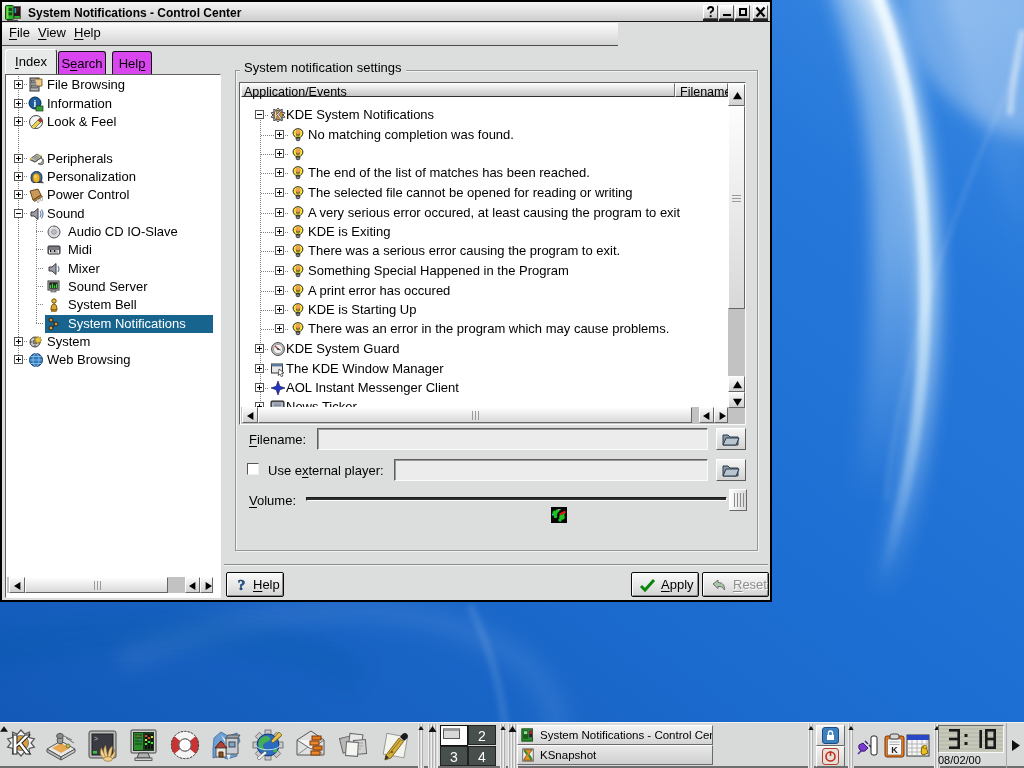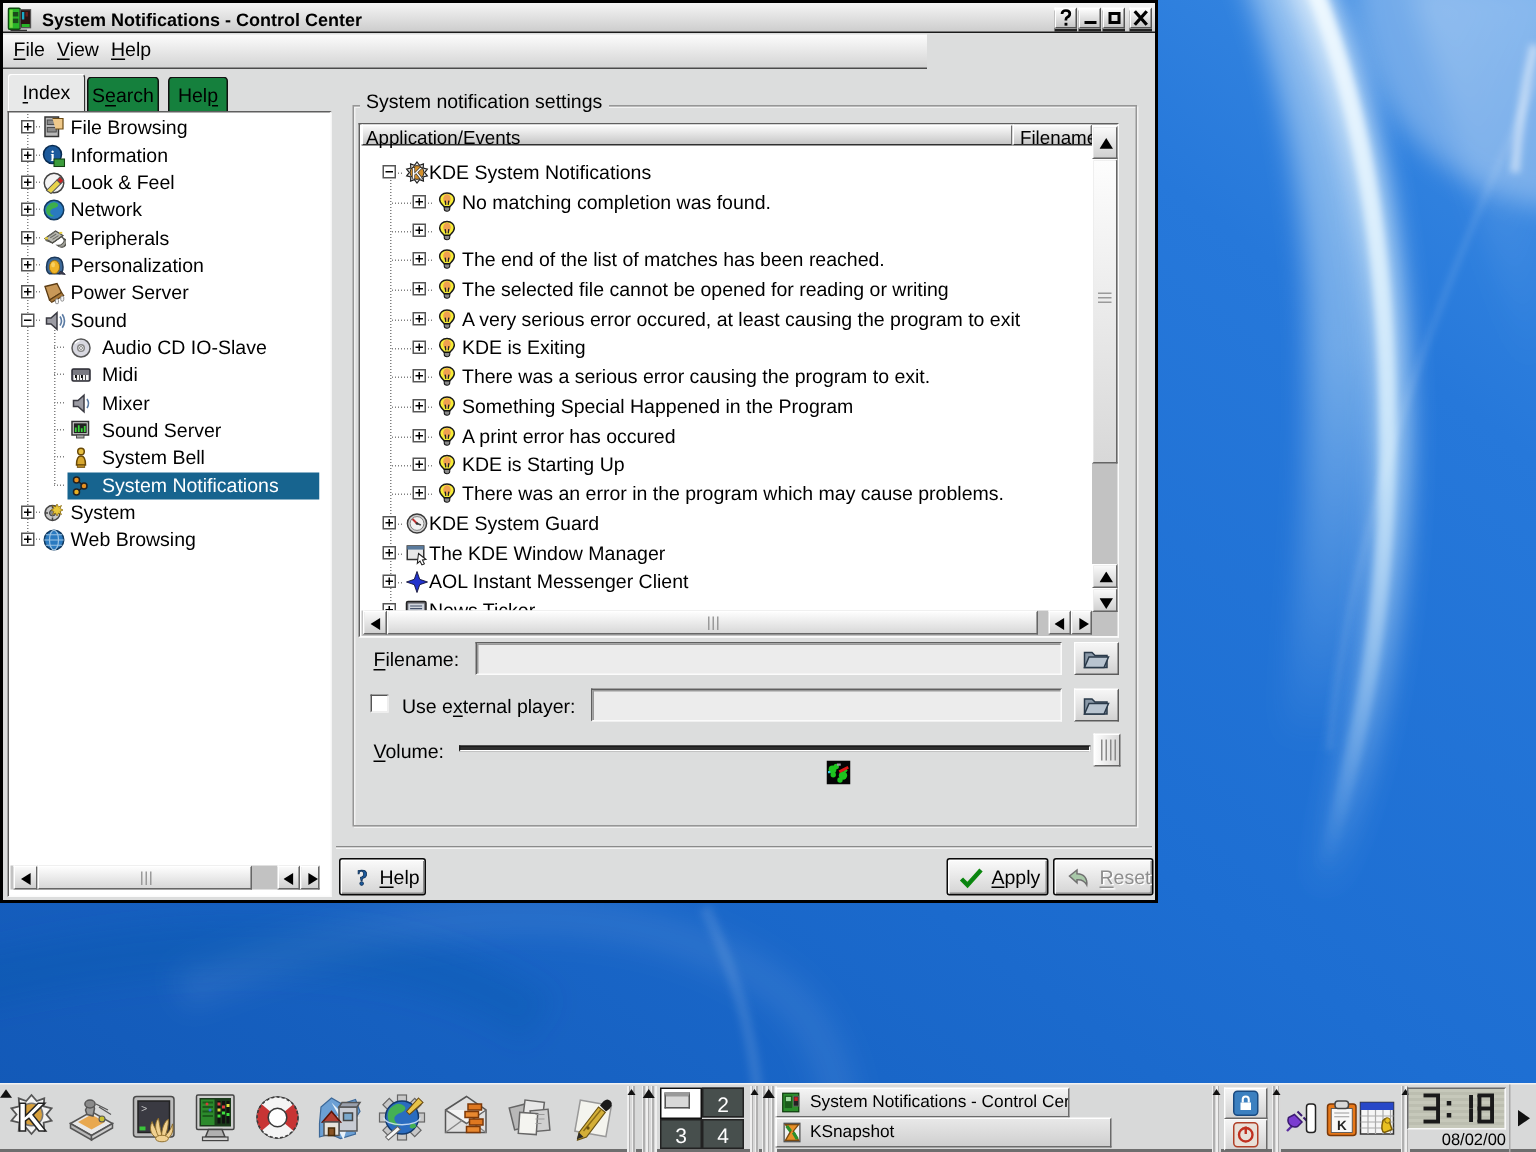--- a/index.html
+++ b/index.html
@@ -6,21 +6,21 @@
 #bg{position:absolute;left:0;top:0;z-index:0}
 #win{position:absolute;left:0;top:0;width:772px;height:602px;background:#dcdddd;border:2px solid #000;z-index:2}
 #tbar{position:absolute;left:0;top:0;width:768px;height:20px;background:linear-gradient(180deg,#f5f5f5,#cdcdcd);border-bottom:1px solid #1a1a1a}
 #tbar .ttl{position:absolute;left:26px;top:4px;font-weight:bold;font-size:12px}
 .tbtn{position:absolute;top:3px;width:15px;height:14px;background:linear-gradient(180deg,#fdfdfd,#c6c6c6);border:1px solid;border-color:#fff #555 #555 #fff;box-shadow:0 2px 0 #222;text-align:center;font-weight:bold;font-size:11px;line-height:12px}
 #mbar{position:absolute;left:0;top:21px;width:616px;height:23px;background:linear-gradient(180deg,#fcfcfc,#d4d4d4);border-bottom:1px solid #4a4a4a}
 #mbar span{position:absolute;top:2px;font-size:13px}
 u{text-decoration:underline;text-underline-offset:2px}
 .tab{position:absolute;top:47px;height:25px;font-size:13px;text-align:center;border:1px solid #111;border-bottom:none;border-radius:3px 3px 0 0;padding-top:4px}
 .tabon{background:#e8e9e9;border-color:#fff #333 #333 #fff;border-top:1px solid #fff;z-index:3}
-.taboff{background:#15803d;height:23px;top:49px}
+.taboff{background:#d946ef;height:23px;top:49px}
 #lpan{position:absolute;left:3px;top:72px;width:216px;height:524px;border:1px solid;border-color:#5f5f5f #fbfbfb #fbfbfb #5f5f5f;background:#fff}
 #tree{position:absolute;left:1px;top:1px;width:206px;height:501px;background:#fff;overflow:hidden}
 .trow{position:absolute;height:18px;white-space:nowrap}
 .trow .txt{position:absolute;top:1px}
 .exp{position:absolute;width:9px;height:9px;border:1px solid #565656;background:#fff}
 .exp i{position:absolute;left:1px;top:3px;width:5px;height:1px;background:#000}
 .exp.plus b{position:absolute;left:3px;top:1px;width:1px;height:5px;background:#000}
 .vdot{position:absolute;width:1px;background-image:repeating-linear-gradient(180deg,#808080 0 1px,transparent 1px 2px)}
 .hdot{position:absolute;height:1px;background-image:repeating-linear-gradient(90deg,#808080 0 1px,transparent 1px 2px)}
 .icon{position:absolute}
@@ -159,32 +159,20 @@
             <b></b>
           </div>
           <div class="hdot" style="left:17px;top:8px;width:4px"></div>
           <svg class="icon" style="left:21px;top:1px" width="16" height="16" viewBox="0 0 16 16">
             <circle cx="8" cy="8" r="6.5" fill="#f4f4f4" stroke="#444"></circle>
             <path d="M3 13 L10 6 l2.5 2.5 L6 15 z" fill="#e8d44c" stroke="#555" stroke-width=".7"></path>
             <path d="M10 6 l2-2 2.5 2.5-2 2z" fill="#cc2222" stroke="#555" stroke-width=".7"></path>
           </svg>
           <span class="txt" style="left:40px">Look &amp; Feel</span>
         </div>
-        <div class="trow" style="left:0;top:55px;width:206px">
-          <div class="exp plus" style="left:7px;top:4px">
-            <i></i>
-            <b></b>
-          </div>
-          <div class="hdot" style="left:17px;top:8px;width:4px"></div>
-          <svg class="icon" style="left:21px;top:1px" width="16" height="16" viewBox="0 0 16 16">
-            <circle cx="8" cy="8" r="6.5" fill="#2a7ac0" stroke="#123a60"></circle>
-            <path d="M4 5 q3-3.5 6-1.5 q2 1.5-1 3 q-4 1-3.5 3 q.3 2 3 2.5 q-4 1-5.5-2 q-1-3 1-5z" fill="#3cae4c"></path>
-          </svg>
-          <span class="txt" style="left:40px">Network</span>
-        </div>
         <div class="trow" style="left:0;top:74px;width:206px">
           <div class="exp plus" style="left:7px;top:4px">
             <i></i>
             <b></b>
           </div>
           <div class="hdot" style="left:17px;top:8px;width:4px"></div>
           <svg class="icon" style="left:21px;top:1px" width="16" height="16" viewBox="0 0 16 16">
             <path d="M2 8 L9 3 l5 3 -7 5 z" fill="#b8b8b0" stroke="#50504a" stroke-width=".8"></path>
             <path d="M4 6.5 l4-2.5 M5.5 7.5 l4-2.5 M7 8.6 l4-2.5" stroke="#6a6a64" stroke-width=".7"></path>
             <path d="M2 8 l.6 1.4 L7 11 l7-5 V6 l-7 5z" fill="#8a8a84" stroke="#50504a" stroke-width=".6"></path>
@@ -213,21 +201,21 @@
             <i></i>
             <b></b>
           </div>
           <div class="hdot" style="left:17px;top:8px;width:4px"></div>
           <svg class="icon" style="left:21px;top:1px" width="16" height="16" viewBox="0 0 16 16">
             <path d="M2 4 L10 2 l3 6 -8 5 z" fill="#c89858" stroke="#5c3c14" stroke-width=".9"></path>
             <path d="M5 13 l8-5 1.5 2 -8 4.5z" fill="#a87838" stroke="#5c3c14" stroke-width=".7"></path>
             <rect x="9" y="12.2" width="2" height="3.4" rx="1" fill="#f4f4f4" stroke="#888" stroke-width=".6"></rect>
             <rect x="12.5" y="10.4" width="2" height="3.4" rx="1" fill="#f4f4f4" stroke="#888" stroke-width=".6"></rect>
           </svg>
-          <span class="txt" style="left:40px">Power Server</span>
+          <span class="txt" style="left:40px">Power Control</span>
         </div>
         <div class="trow" style="left:0;top:129px;width:206px">
           <div class="exp" style="left:7px;top:4px">
             <i></i>
           </div>
           <div class="hdot" style="left:17px;top:8px;width:4px"></div>
           <svg class="icon" style="left:21px;top:1px" width="16" height="16" viewBox="0 0 16 16">
             <path d="M3 6 h3 l4-3.5 v11 L6 10 H3 z" fill="#9c9ca4" stroke="#3a3a42"></path>
             <path d="M12 5 q2 3 0 6 M13.5 3.5 q3 4.5 0 9" stroke="#5c7ca4" fill="none" stroke-width="1.1"></path>
           </svg>
@@ -824,21 +812,21 @@
     <div class="tkb" style="left:517px;top:2px;width:196px">
       <span class="abs" style="left:3px;top:2px"><svg width="14" height="14" viewBox="0 0 17 17">
           <rect x="1" y="1" width="13" height="15" fill="#2c8f2c" stroke="#0c3a0c"></rect>
           <rect x="2.6" y="3" width="6" height="10" fill="#1a5c1a"></rect>
           <rect x="3.6" y="4" width="4" height="3.4" fill="#9fdc9f"></rect>
           <rect x="9.6" y="3.4" width="4.4" height="8" fill="#222" stroke="#666" stroke-width=".7"></rect>
           <rect x="10.4" y="4.2" width="2.8" height="3" fill="#cc2222"></rect>
         </svg></span>
       <span class="abs" style="left:22px;top:3px;font-size:11.5px">System Notifications - Control Cente</span>
     </div>
-    <div class="tkb" style="left:517px;top:22px;width:224px;background:linear-gradient(180deg,#e8e8e8,#cfcfcf)">
+    <div class="tkb" style="left:517px;top:22px;width:196px;background:linear-gradient(180deg,#e8e8e8,#cfcfcf)">
       <span class="abs" style="left:3px;top:2px"><svg width="14" height="14" viewBox="0 0 16 16">
           <rect x="2" y="1" width="12" height="14" fill="#f0f0f0" stroke="#555"></rect>
           <path d="M3 2 h10 l-4 5 4 7 h-10 l4-7z" fill="#e89028" stroke="#7a4a10"></path>
           <path d="M4 3 l3 4 M12 13 l-3-5" stroke="#2c8f2c" stroke-width="2.5"></path>
         </svg></span>
       <span class="abs" style="left:22px;top:3px;font-size:11.5px">KSnapshot</span>
     </div>
     <div class="ridge" style="left:808px;width:6px"></div>
     <svg class="abs" style="left:808px;top:3px" width="6" height="4" viewBox="0 0 8 6">
       <polygon points="4,0 8,6 0,6" fill="#111"></polygon>
@@ -896,18 +884,18 @@
         <rect x="40.4" y="4" width="2.6" height="9.0" fill="#1a1a1a"></rect>
         <rect x="40.4" y="13.0" width="2.6" height="9.0" fill="#1a1a1a"></rect>
         <rect x="46" y="3" width="11" height="2.6" fill="#1a1a1a"></rect>
         <rect x="54.4" y="4" width="2.6" height="9.0" fill="#1a1a1a"></rect>
         <rect x="54.4" y="13.0" width="2.6" height="9.0" fill="#1a1a1a"></rect>
         <rect x="46" y="20.4" width="11" height="2.6" fill="#1a1a1a"></rect>
         <rect x="46" y="13.0" width="2.6" height="9.0" fill="#1a1a1a"></rect>
         <rect x="46" y="4" width="2.6" height="9.0" fill="#1a1a1a"></rect>
         <rect x="46" y="11.7" width="11" height="2.6" fill="#1a1a1a"></rect>
       </svg></div>
-    <div class="abs" style="left:938px;top:31px;width:66px;text-align:right;font-size:11px">08/02/00</div>
+    <div class="abs" style="left:938px;top:31px;width:66px;text-align:left;font-size:11px">08/02/00</div>
     <div class="abs" style="left:1006px;top:0;width:18px;height:46px;border-left:1px solid #aaa">
       <svg class="abs" style="left:5px;top:17px" width="8" height="11" viewBox="0 0 8 11">
         <polygon points="0,0 8,5.5 0,11" fill="#111"></polygon>
       </svg>
     </div>
   </div>
 </body></html>

